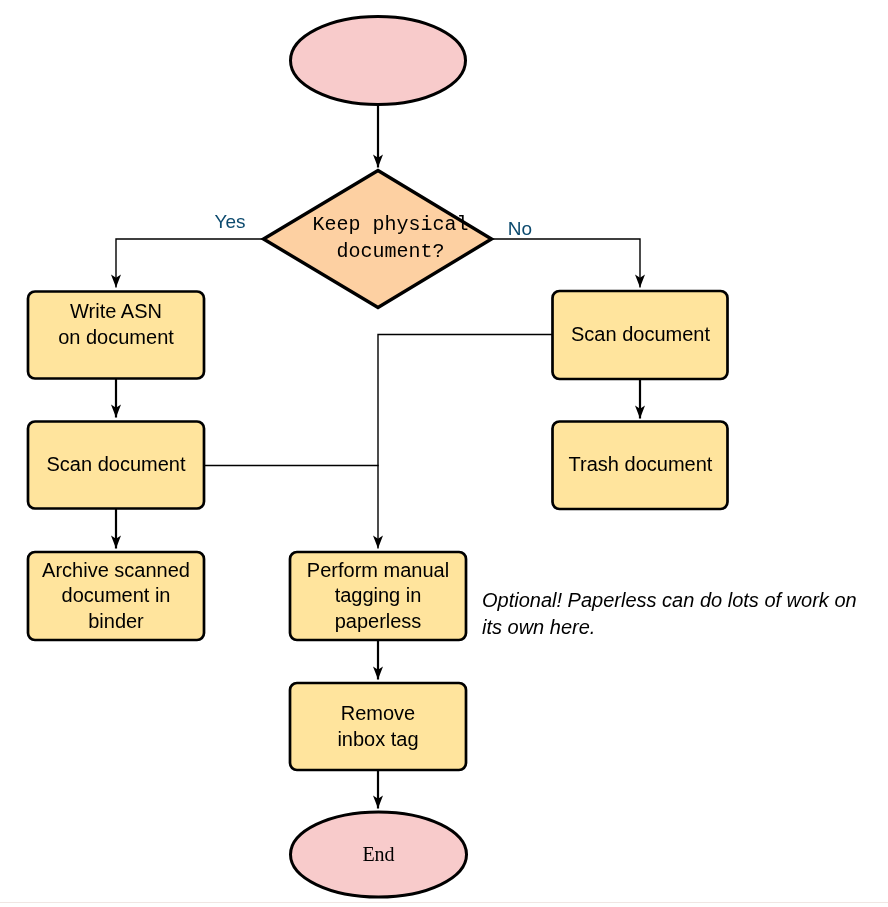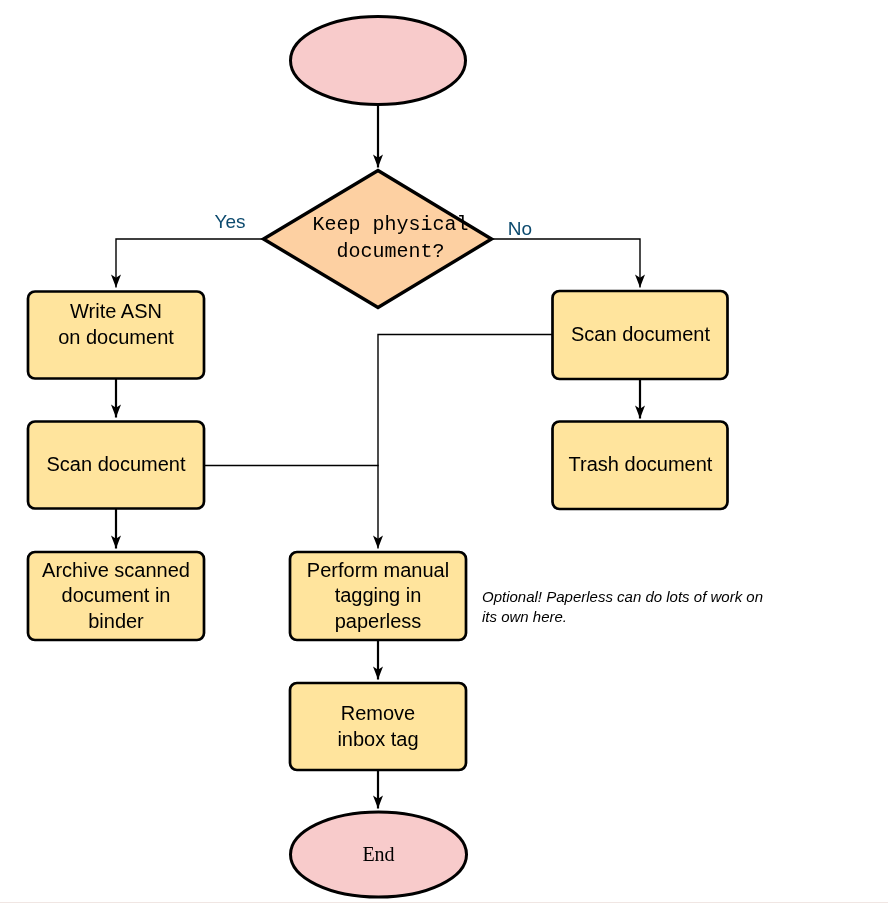--- a/index.html
+++ b/index.html
@@ -45,21 +45,21 @@
     pointer-events: none;
   }
   .edge-label {
     position: absolute;
     text-align: center;
     font-size: 19px;
     color: #0c4a6e;
   }
   .annotation {
     position: absolute;
-    font-size: 15px;
+    font-size: 20px;
     font-style: italic;
     line-height: 1.35;
     white-space: pre-line;
     color: #000000;
   }
   .bottom-divider {
     position: absolute;
     left: 0;
     top: 902px;
     width: 888px;

